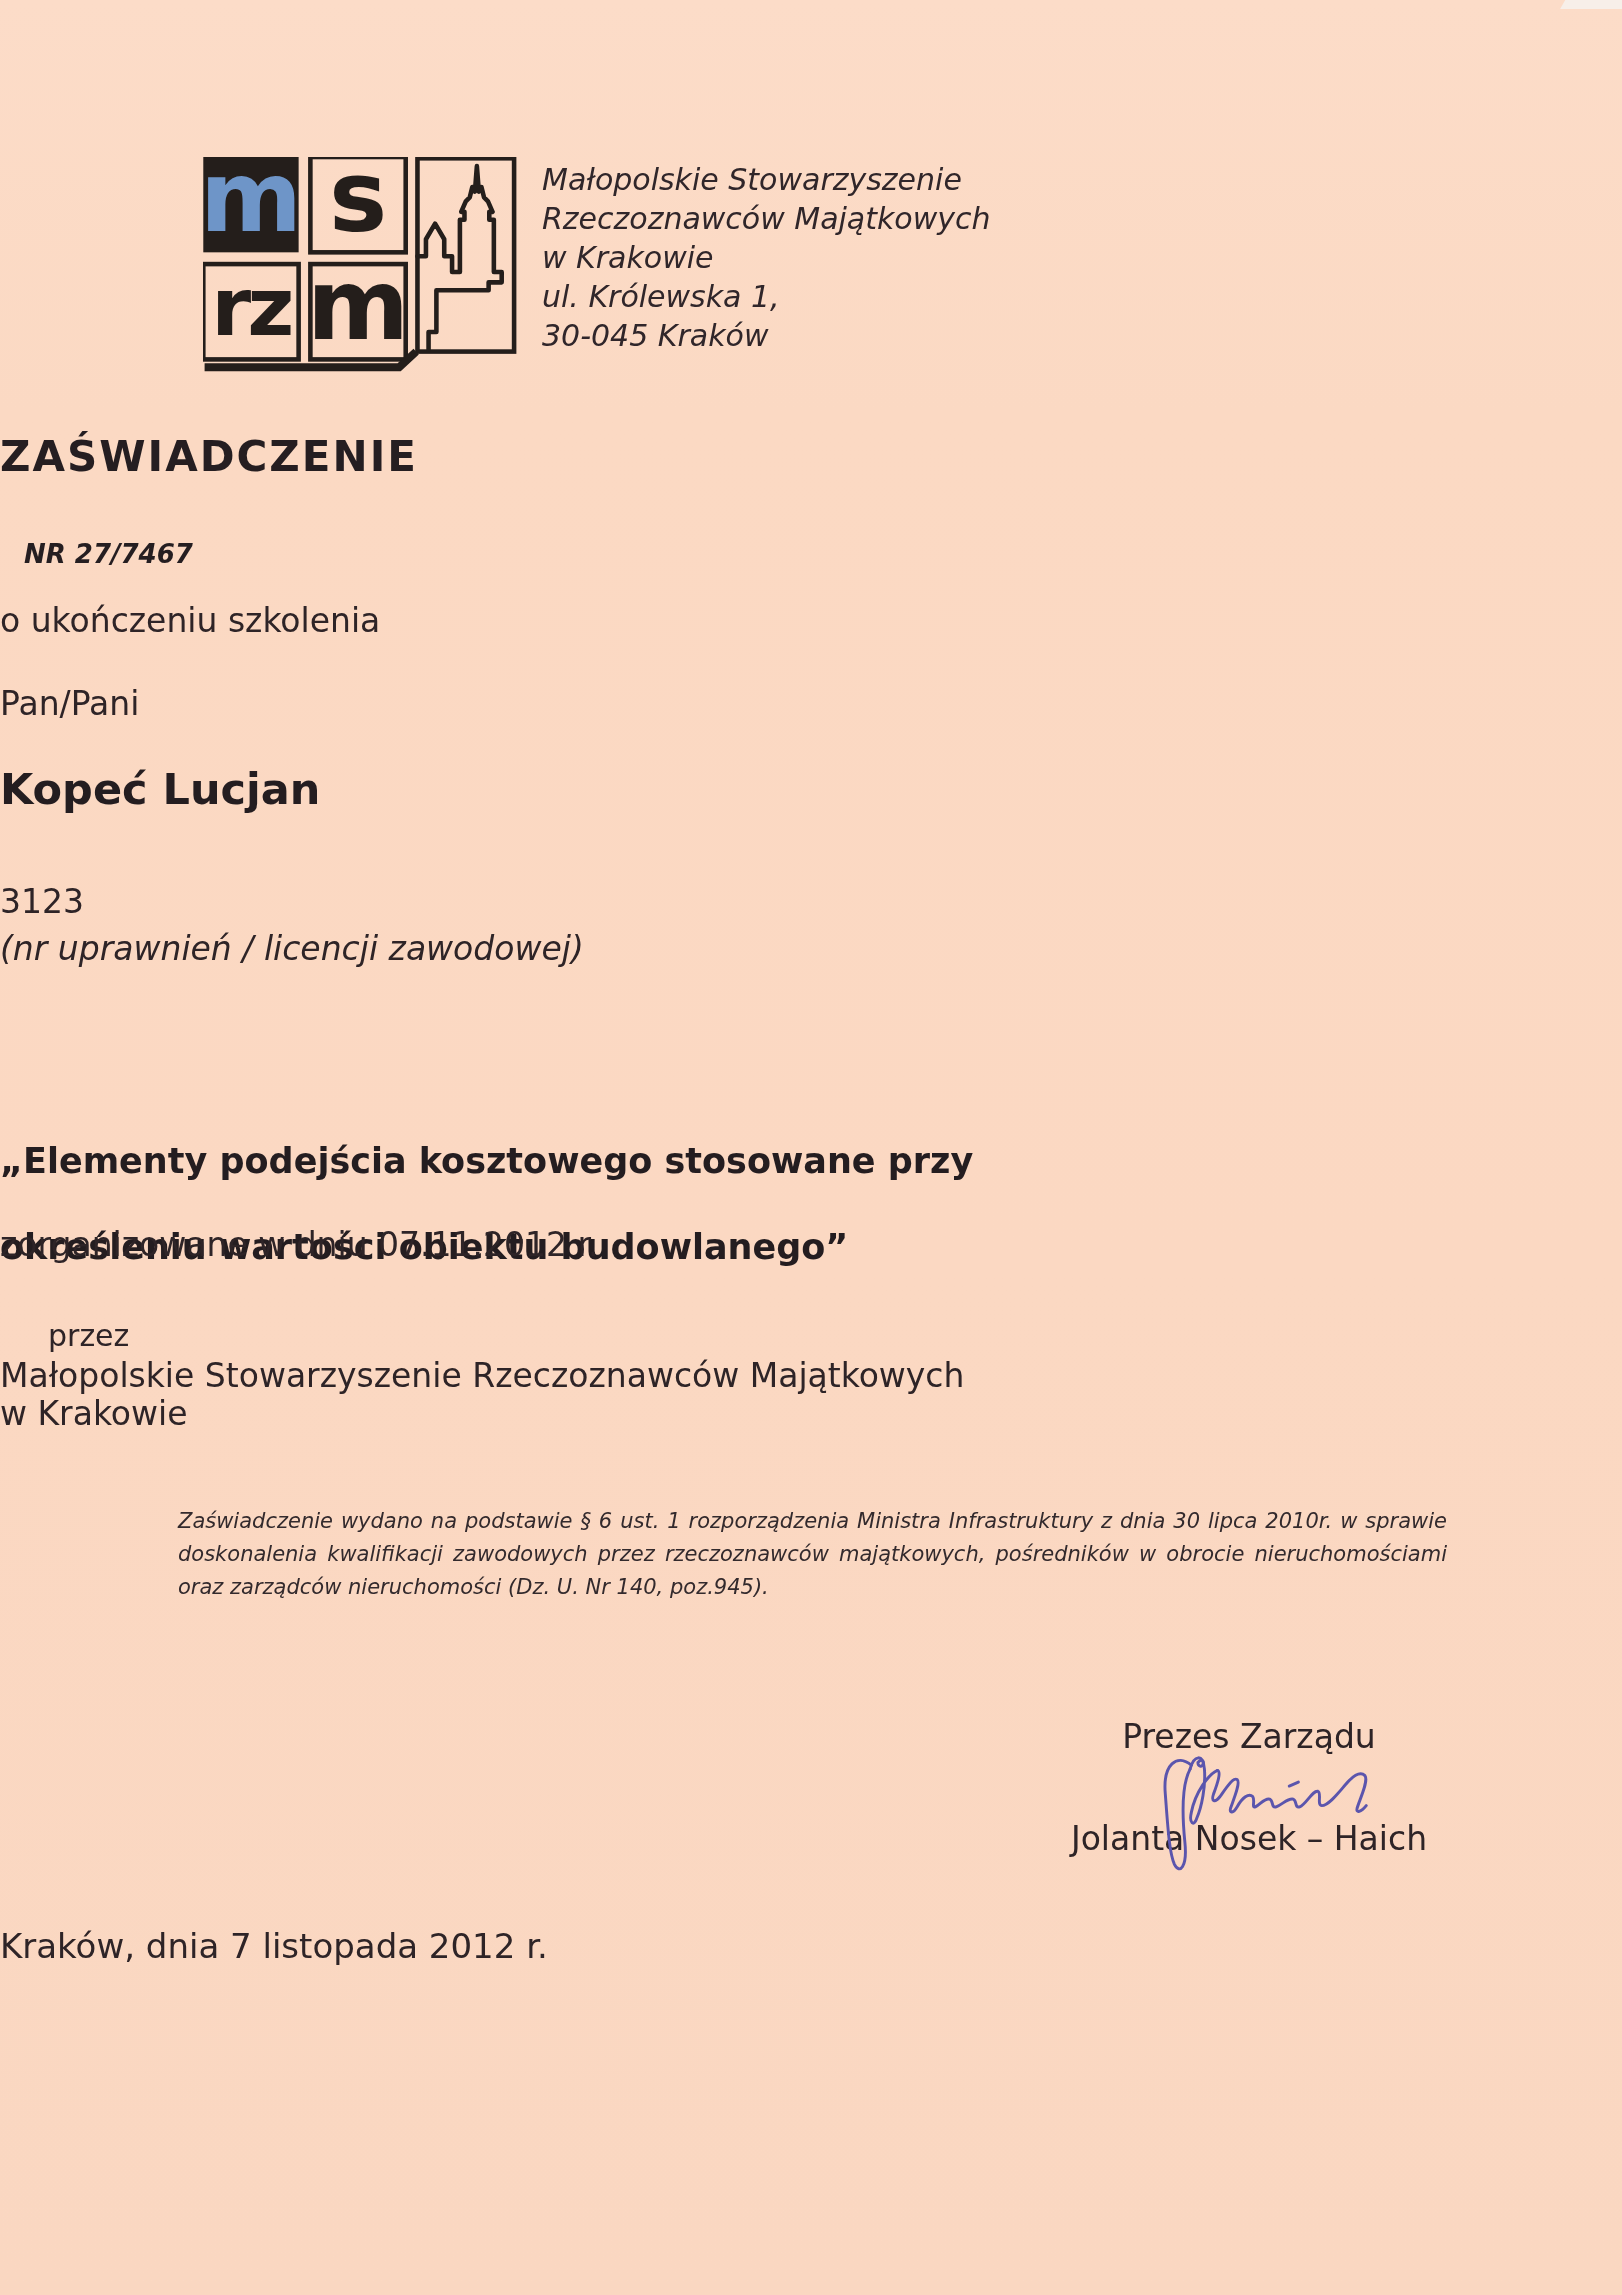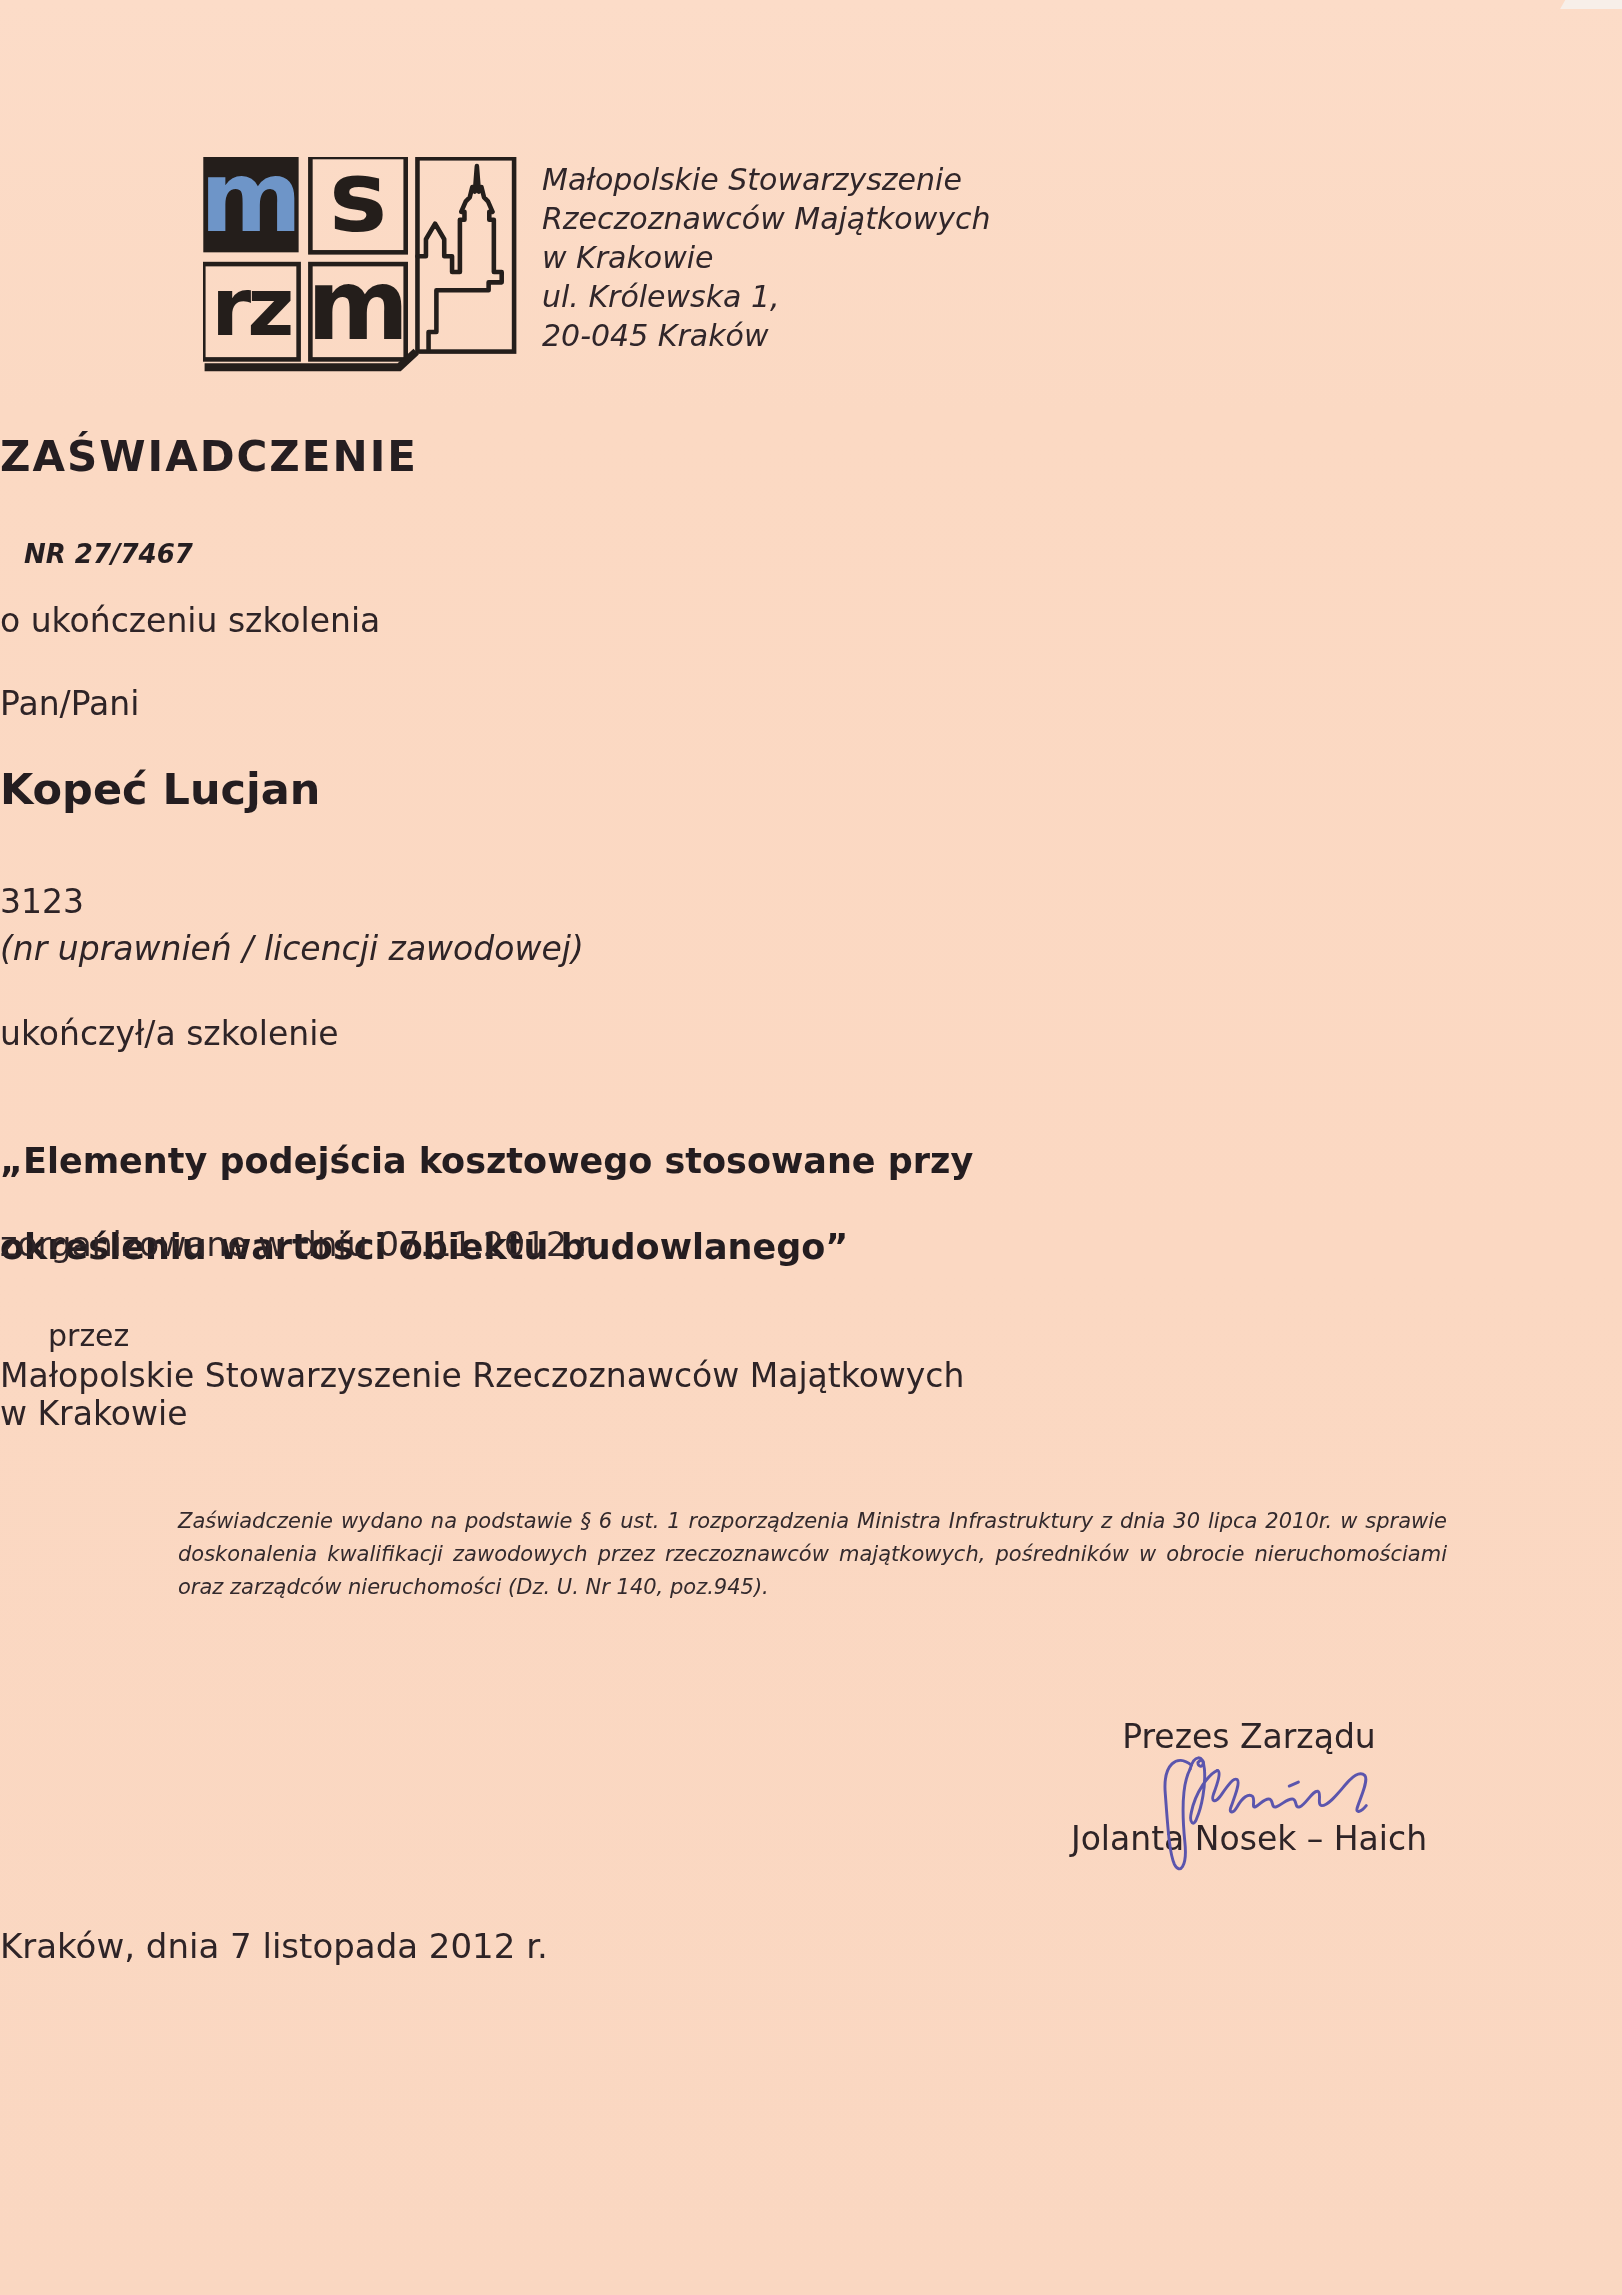--- a/index.html
+++ b/index.html
@@ -144,31 +144,30 @@
     </g>
 
     <path d="M2,322 L300,322 L326,298" fill="none" stroke="#241e1b" stroke-width="12"></path>
   </svg>
 
   <div class="address">
     <div>Małopolskie Stowarzyszenie</div>
     <div>Rzeczoznawców Majątkowych</div>
     <div>w Krakowie</div>
     <div>ul. Królewska 1,</div>
-    <div>20-045 Kraków</div>
+    <div>30-045 Kraków</div>
   </div>
 
   <div class="cblock doc-title">ZAŚWIADCZENIE</div>
   <div class="cblock doc-number">NR 27/7467</div>
   <div class="cblock doc-subtitle">o ukończeniu szkolenia</div>
   <div class="cblock salutation">Pan/Pani</div>
   <div class="cblock recipient">Kopeć Lucjan</div>
   <div class="cblock license-no">3123</div>
   <div class="cblock license-cap">(nr uprawnień / licencji zawodowej)</div>
-  <div class="cblock completed">ukończył/a szkolenie</div>
 
   <div class="cblock training-title">
     <div>„Elementy podejścia kosztowego stosowane przy</div>
     <div>określeniu wartości obiektu budowlanego”</div>
   </div>
 
   <div class="cblock organized">zorganizowane w dniu 07.11.2012 r.</div>
   <div class="cblock by-phrase">przez</div>
   <div class="cblock organizer-1">Małopolskie Stowarzyszenie Rzeczoznawców Majątkowych</div>
   <div class="cblock organizer-2">w Krakowie</div>

